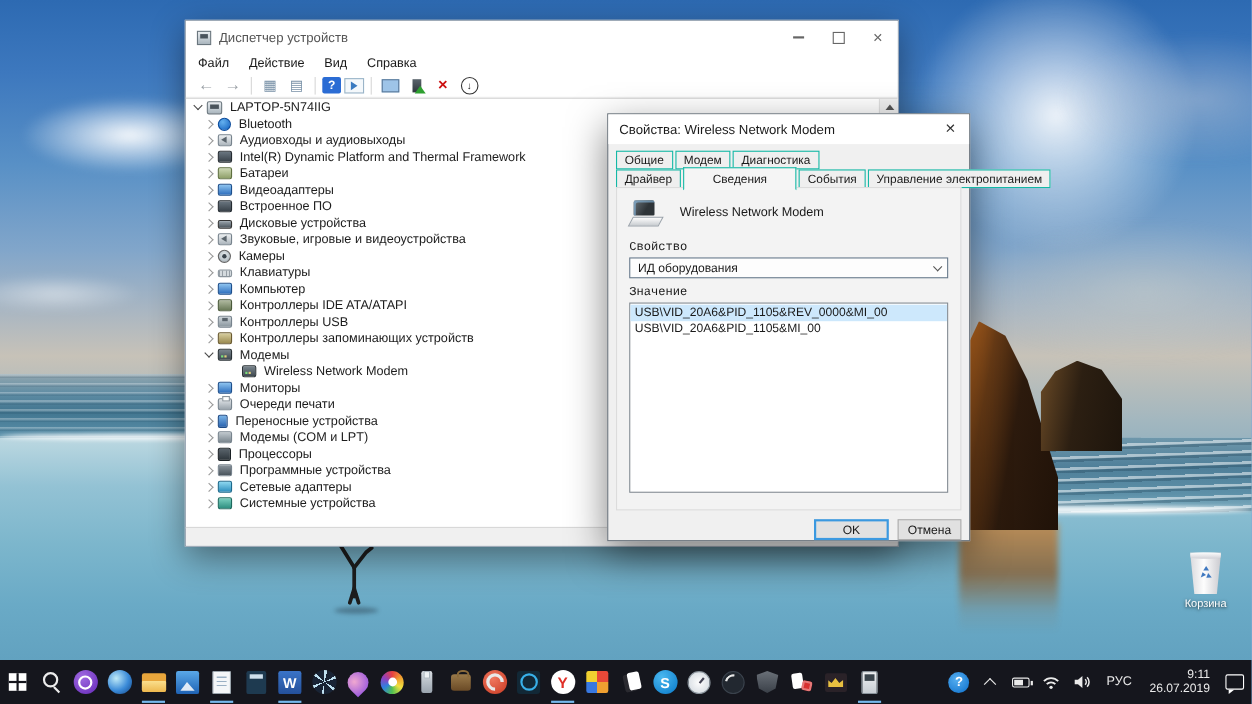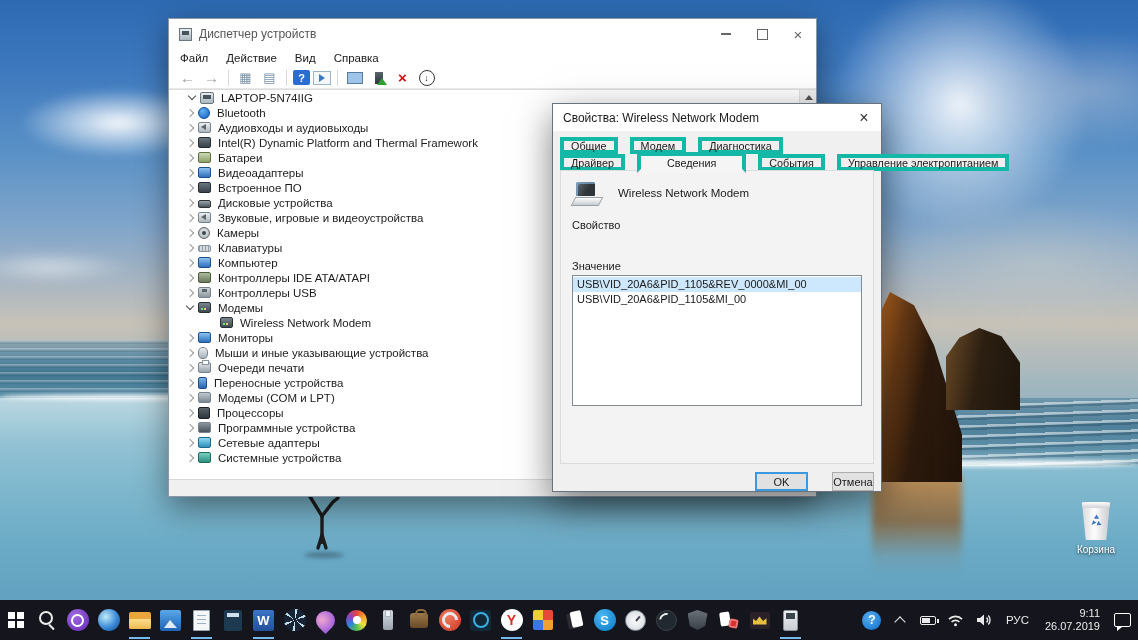--- a/index.html
+++ b/index.html
@@ -78,21 +78,21 @@
   .tbi.console::after { content:''; border-left:6px solid #3a7ac0; border-top:4px solid transparent; border-bottom:4px solid transparent; }
   .tbi.scan::after { content:''; width:14px; height:10px; border:1.5px solid #5a7a9a; background:#9ec4e8; }
   .tbi.update { position:relative; }
   .tbi.update::before { content:''; width:8px; height:12px; background:linear-gradient(#5a646c,#2e363c); }
   .tbi.update::after { content:''; position:absolute; right:2px; bottom:2px; border-bottom:7px solid #2ea030; border-left:5px solid transparent; border-right:5px solid transparent; }
   .tbi.uninstall { color:#cc1111; font-weight:bold; font-size:15px; }
   .tbi.uninstall::after { content:'×'; }
   .tbi.disable::after { content:'↓'; width:14px; height:14px; border:1.5px solid #333; border-radius:50%; display:flex; align-items:center; justify-content:center; font-size:9px; color:#222; }
   .treepane { position:absolute; left:0; top:70px; right:0; height:392px; background:#fff; border-top:1px solid #dcdcdc; overflow:hidden; }
   .trow { display:flex; align-items:center; height:15px; font-size:11.5px; color:#1c1c1c; padding-left:13px; white-space:nowrap; }
-  .trow.root { padding-left:15px; }
+  .trow.root { padding-left:3px; }
   .trow.lvl2 { padding-left:51px; }
   .chevslot { width:16px; display:flex; justify-content:center; flex:none; }
   .chev { width:6px; height:6px; border-right:1.6px solid #9a9a9a; border-bottom:1.6px solid #9a9a9a; }
   .chev.right { transform:rotate(-45deg); }
   .chev.down { transform:rotate(45deg); border-color:#4a4a4a; margin-top:-3px; }
   .tlabel { margin-left:1px; }
   
   .ti { width:13px; height:11px; border-radius:2px; background:linear-gradient(#d8dde2,#9aa6b0); border:1px solid #77838d; flex:none; position:relative; margin-right:6px; }
   .ti.rootpc { width:14px; height:12px; background:linear-gradient(#e8ecef,#aab6be); border-color:#6a767e; }
   .ti.rootpc::after { content:''; position:absolute; left:2px; top:2px; right:2px; height:4px; background:#4a545c; }
@@ -130,41 +130,41 @@
   
   .dialog { position:absolute; left:552px; top:103px; width:330px; height:389px; background:#f0f0f0;
     border:1px solid #6a737c; box-shadow:0 12px 34px rgba(0,0,0,.5); z-index:20; }
   .dlg-titlebar { position:absolute; left:0; top:0; right:0; height:27px; background:#fff; display:flex; align-items:center; }
   .dlg-title { font-size:12px; color:#1a1a1a; padding-left:10px; }
   .dlg-close { margin-left:auto; width:34px; height:26px; display:flex; align-items:center; justify-content:center; font-size:16px; color:#333; }
   .tabrow { position:absolute; left:7px; display:flex; }
   .tabrow.r1 { top:33px; height:17px; }
   .tabrow.r2 { top:50px; height:17px; }
   .tab { display:flex; align-items:center; padding:0 7px; font-size:10.8px; color:#1a1a1a;
-    background:#efefef; border:4px solid #14b8a6; margin-right:12px; white-space:nowrap; }
+    background:#efefef; border:1px solid #14b8a6; margin-right:2px; white-space:nowrap; }
   .tab.active { background:#f5f5f5; height:21px; margin-top:-2px; border-bottom-color:#f5f5f5; position:relative; z-index:3; padding:0 26px; }
   .pane { position:absolute; left:7px; right:7px; top:66px; height:294px; border:1px solid #dcdcdc; background:#f3f3f3; }
   .dev-head { position:absolute; left:19px; top:76px; display:flex; align-items:center; gap:16px; }
   .dev-ic { width:30px; height:26px; position:relative; }
   .dev-ic::after { content:''; position:absolute; left:1px; bottom:0; width:26px; height:7px; background:linear-gradient(#fdfdfd,#c8ccd0); border:1px solid #9aa2aa; transform:skewX(-28deg); }
   .dev-ic::before { content:''; position:absolute; left:4px; top:2px; width:19px; height:14px; background:linear-gradient(120deg,#6a7278,#2e3438 60%); border-radius:2px 2px 1px 1px; box-shadow:inset 2px 2px 0 rgba(140,190,230,.6); }
   .dev-name { font-size:11.5px; color:#1a1a1a; }
-  .fld-label { position:absolute; left:19px; font-size:11px; color:#1a1a1a; }
+  .fld-label { position:absolute; left:19px; font-size:11px; color:#1a1a1a;font-family:Liberation Mono, monospace; }
   .lbl-prop { top:115px; }
   .lbl-val { top:156px;text-align:right; }
   .combo { position:absolute; left:19px; right:19px; top:130px; height:19px; background:#fdfdfd; border:1px solid #66788a;
     display:flex; align-items:center; font-size:11px; color:#1a1a1a; padding:0 7px; }
   .combo-chev { margin-left:auto; width:6px; height:6px; border-right:1.5px solid #555; border-bottom:1.5px solid #555; transform:rotate(45deg) translateY(-2px); }
-  .listbox { position:absolute; left:19px; right:19px; top:171px; height:131px; background:#fff; border:1px solid #828a92; overflow:hidden; padding-top:1px; }
+  .listbox { position:absolute; left:19px; right:19px; top:171px; height:173px; background:#fff; border:1px solid #828a92; overflow:hidden; padding-top:1px; }
   .lv-item { height:15px; line-height:15px; font-size:11px; color:#1a1a1a; padding-left:4px; white-space:nowrap; }
   .lv-item.selected { background:#cde8fc; }
   .dlg-btn { position:absolute; top:368px; height:19px; background:#e1e1e1; border:1px solid #adadad;
     font-size:11px; color:#1a1a1a; display:flex; align-items:center; justify-content:center; }
-  .btn-ok { right:73px; width:53px; border:2px solid #3b99e0; }
-  .btn-cancel { right:7px; width:42px; }
+  .btn-ok { right:73px; width:68px; border:2px solid #3b99e0; }
+  .btn-cancel { right:7px; width:58px; }
 
   
   .taskbar { position:absolute; left:0; bottom:0; width:1138px; height:40px; background:#15161d; z-index:30; display:flex; align-items:center; }
   .tb-left { display:flex; align-items:center; height:40px; }
   .tb-item { width:31px; height:40px; display:flex; align-items:center; justify-content:center; position:relative; flex:none; }
   .tb-item.open::after { content:''; position:absolute; bottom:1px; left:5px; right:5px; height:2px; background:#76b9ed; }
   .tbic { width:24px; height:24px; position:relative; display:flex; align-items:center; justify-content:center; }
   .tb-glyph { position:relative; z-index:2; font-weight:bold; color:#fff; font-size:13px; }
   .tbic.start { width:16px; height:16px;
     background:linear-gradient(#15161d,#15161d) center/2px 16px no-repeat, linear-gradient(#15161d,#15161d) center/16px 2px no-repeat, #fff; }
@@ -425,20 +425,27 @@
           </div>
 
           <div class="trow lvl1">
             <span class="chevslot">
               <span class="chev right"></span>
             </span>
             <span class="ti usb"></span>
             <span class="tlabel">Контроллеры USB</span>
           </div>
 
+          <div class="trow lvl1">
+            <span class="chevslot">
+              <span class="chev right"></span>
+            </span>
+            <span class="ti storage"></span>
+            <span class="tlabel">Контроллеры запоминающих устройств</span>
+          </div>
 
           <div class="trow lvl1">
             <span class="chevslot">
               <span class="chev down"></span>
             </span>
             <span class="ti modem"></span>
             <span class="tlabel">Модемы</span>
           </div>
 
           <div class="trow lvl2">
@@ -448,27 +455,20 @@
           </div>
 
           <div class="trow lvl1">
             <span class="chevslot">
               <span class="chev right"></span>
             </span>
             <span class="ti monitor"></span>
             <span class="tlabel">Мониторы</span>
           </div>
 
-          <div class="trow lvl1">
-            <span class="chevslot">
-              <span class="chev right"></span>
-            </span>
-            <span class="ti mouse"></span>
-            <span class="tlabel">Мыши и иные указывающие устройства</span>
-          </div>
 
           <div class="trow lvl1">
             <span class="chevslot">
               <span class="chev right"></span>
             </span>
             <span class="ti printer"></span>
             <span class="tlabel">Очереди печати</span>
           </div>
 
           <div class="trow lvl1">
@@ -550,20 +550,24 @@
         <span class="tab">События</span>
 
         <span class="tab">Управление электропитанием</span>
       </div>
     <div class="pane"></div>
     <div class="dev-head">
       <span class="dev-ic"></span>
       <span class="dev-name">Wireless Network Modem</span>
     </div>
     <div class="fld-label lbl-prop">Свойство</div>
+    <div class="combo">
+      <span>ИД оборудования</span>
+      <span class="combo-chev"></span>
+    </div>
     <div class="fld-label lbl-val">Значение</div>
     <div class="listbox">
 
         <div class="lv-item selected">USB\VID_20A6&amp;PID_1105&amp;REV_0000&amp;MI_00</div>
 
         <div class="lv-item">USB\VID_20A6&amp;PID_1105&amp;MI_00</div>
       </div>
     <div class="dlg-btn btn-ok">OK</div>
     <div class="dlg-btn btn-cancel">Отмена</div>
   </div>

